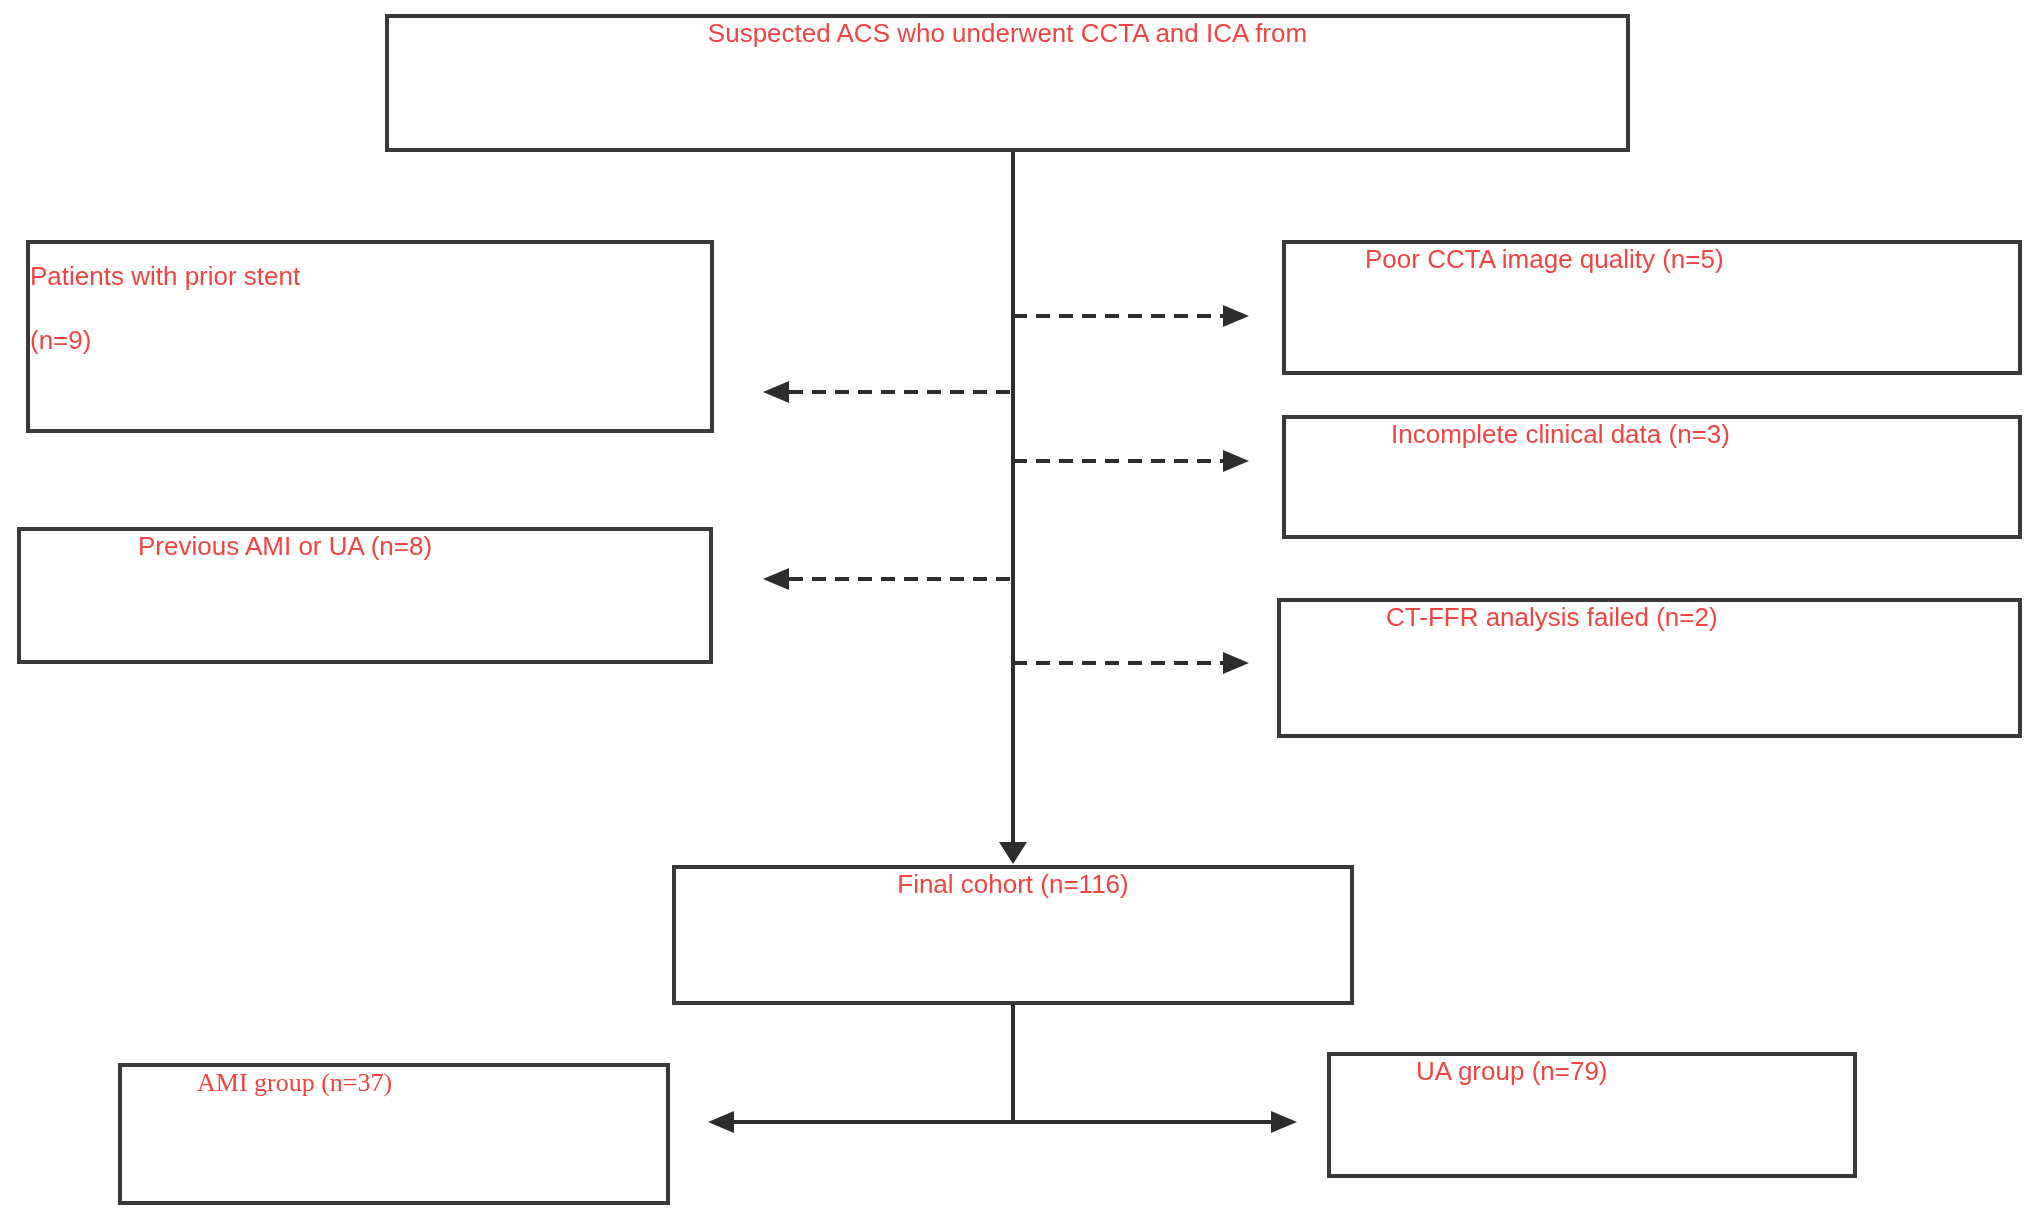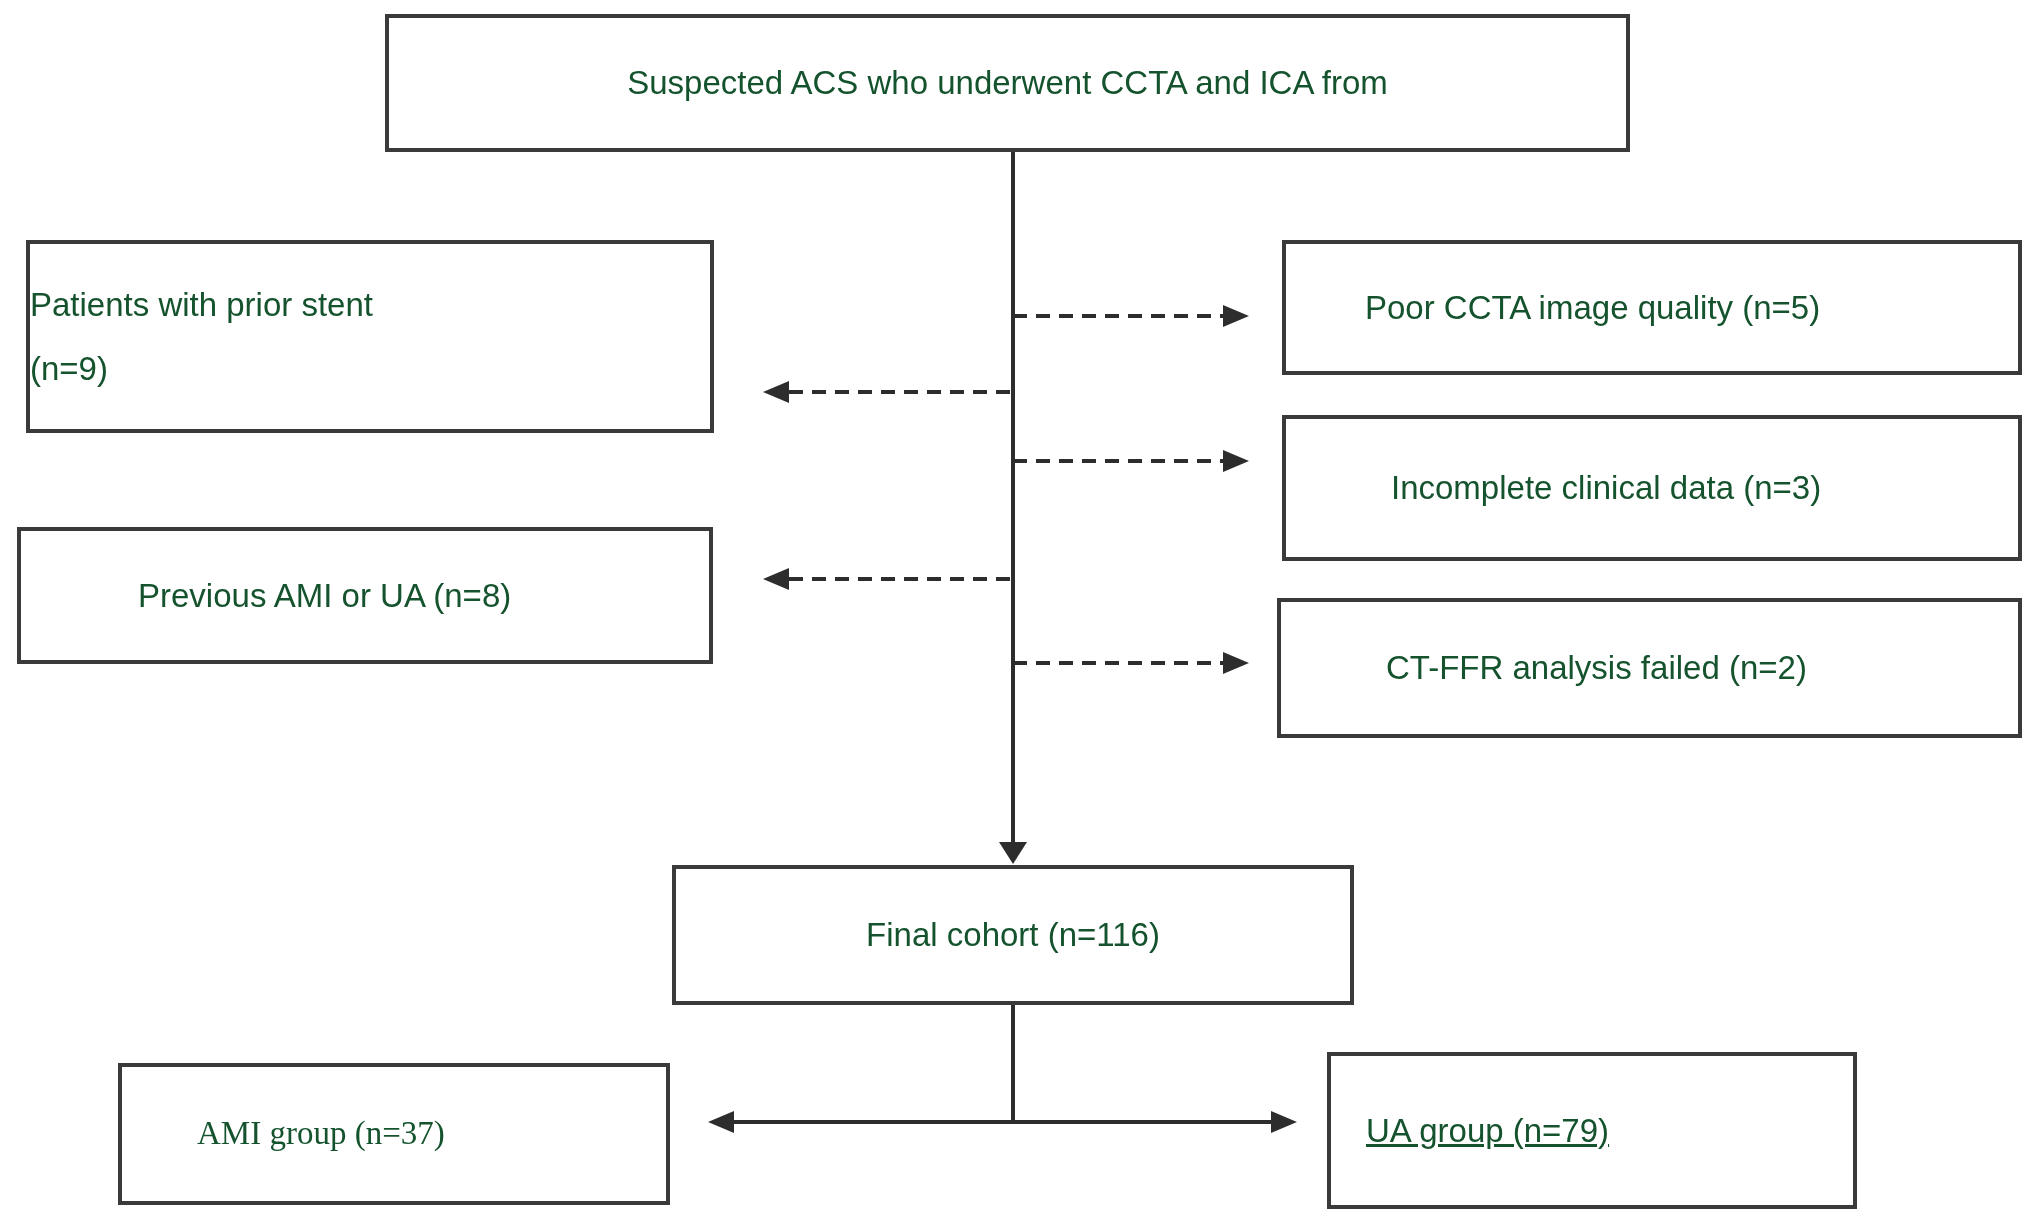--- a/index.html
+++ b/index.html
@@ -8,50 +8,50 @@
     background: #ffffff;
     font-family: "Liberation Sans", "DejaVu Sans", sans-serif;
     position: relative;
     overflow: hidden;
   }
   .canvas { position: absolute; left: 0; top: 0; width: 2032px; height: 1216px; }
   .box {
     position: absolute;
     border: 4px solid #3a3a3a;
     background: #ffffff;
-    color: #14532d;
-    font-size: 33px;
+    color: #ef4444;
+    font-size: 26px;
     line-height: 1.2;
     display: flex;
-    align-items: center;
+    align-items: flex-start;
     box-sizing: border-box;
   }
   .box.center { justify-content: center; text-align: center; }
   .multiline { display: block; }
   .multiline .ln { line-height: 64px; }
   .vline, .hline { position: absolute; background: #2d2d2d; }
   .dash-line {
     position: absolute; height: 4px;
     background: repeating-linear-gradient(90deg, #2d2d2d 0 14px, transparent 14px 23px);
   }
   .arrow { position: absolute; width: 0; height: 0; }
   .arrow.right { border-top: 11px solid transparent; border-bottom: 11px solid transparent; border-left: 26px solid #2d2d2d; }
   .arrow.left  { border-top: 11px solid transparent; border-bottom: 11px solid transparent; border-right: 26px solid #2d2d2d; }
   .arrow.down  { border-left: 14px solid transparent; border-right: 14px solid transparent; border-top: 22px solid #2d2d2d; }
 
   
   #box-top    { left: 385px;  top: 14px;   width: 1245px; height: 138px; }
   #box-l1     { left: 26px;   top: 240px;  width: 688px;  height: 193px; }
   #box-r1     { left: 1282px; top: 240px;  width: 740px;  height: 135px; padding-left: 79px; }
-  #box-r2     { left: 1282px; top: 415px;  width: 740px;  height: 146px; padding-left: 105px; }
+  #box-r2     { left: 1282px; top: 415px;  width: 740px;  height: 124px; padding-left: 105px; }
   #box-l2     { left: 17px;   top: 527px;  width: 696px;  height: 137px; padding-left: 117px; }
   #box-r3     { left: 1277px; top: 598px;  width: 745px;  height: 140px; padding-left: 105px; }
   #box-final  { left: 672px;  top: 865px;  width: 682px;  height: 140px; }
   #box-ami    { left: 118px;  top: 1063px; width: 552px;  height: 142px; padding-left: 75px; font-family: Liberation Serif, serif; }
-  #box-ua     { left: 1327px; top: 1052px; width: 530px;  height: 157px; padding-left: 35px; text-decoration: underline; }
+  #box-ua     { left: 1327px; top: 1052px; width: 530px;  height: 126px; padding-left: 85px; }
 
   
   #main-vline      { left: 1011px; top: 152px;  width: 4px;   height: 692px; }
   #main-down-head  { left: 999px;  top: 842px; }
   #final-stub      { left: 1011px; top: 1005px; width: 4px;   height: 118px; }
   #split-hline     { left: 720px;  top: 1120px; width: 565px; height: 4px; }
   #split-left-head { left: 708px;  top: 1111px; }
   #split-right-head{ left: 1271px; top: 1111px; }
 
   

